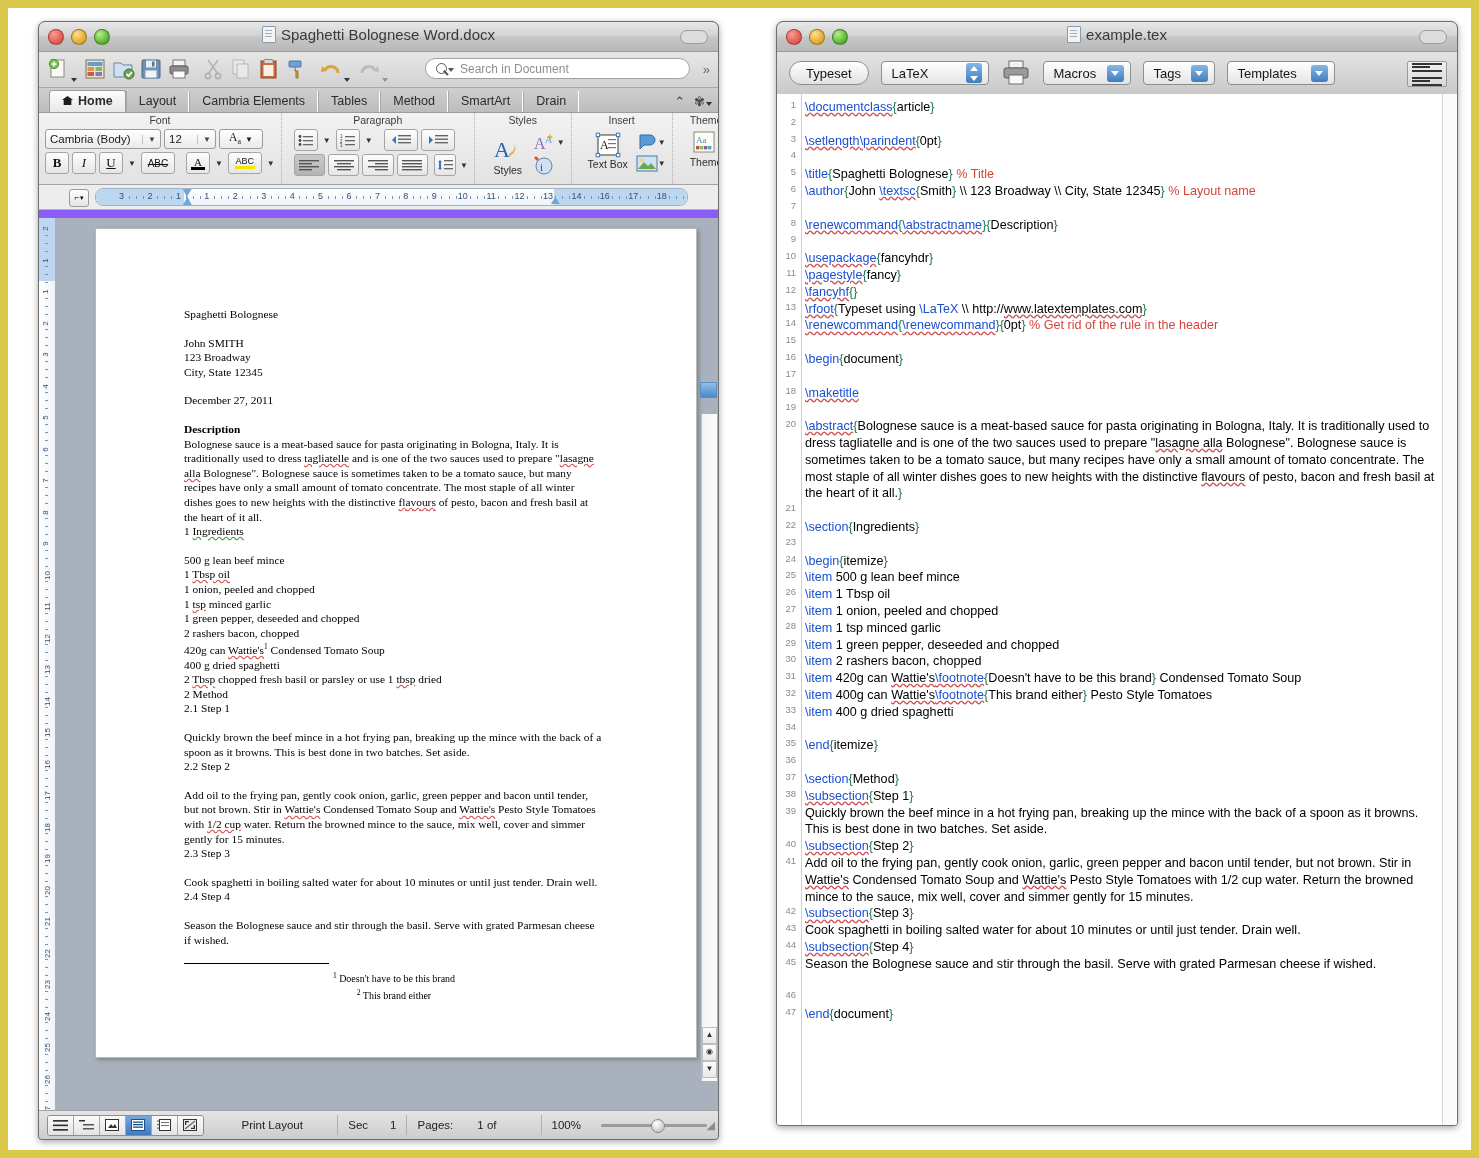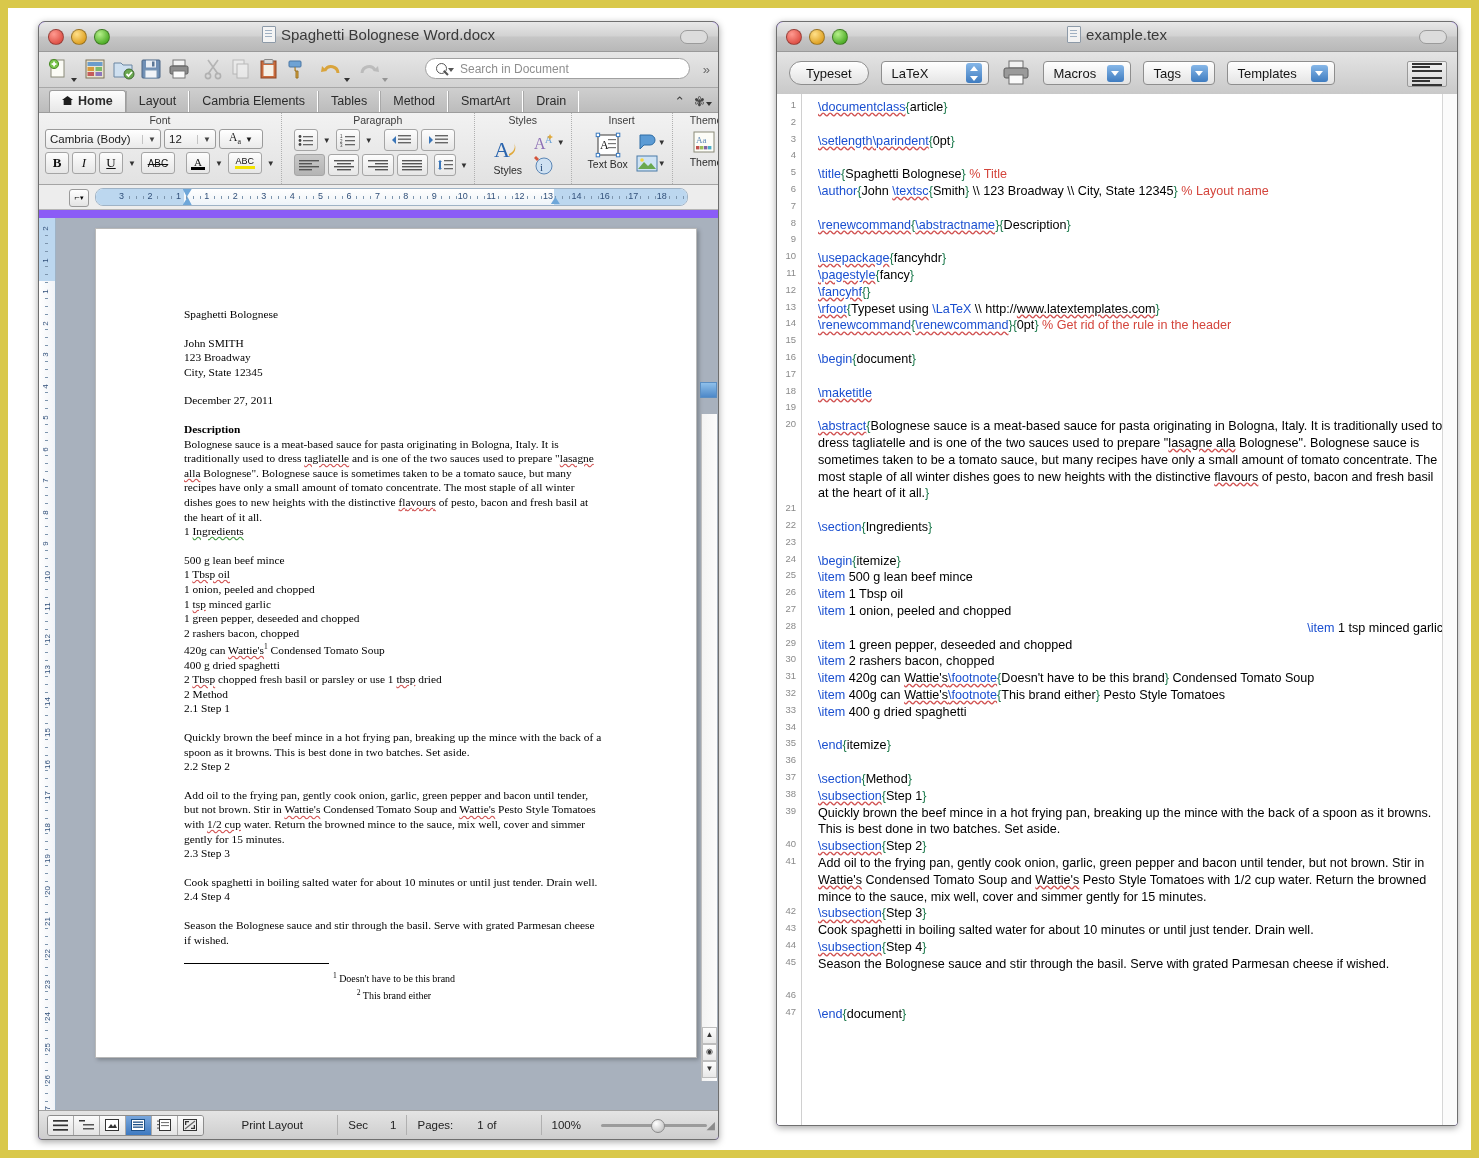--- a/index.html
+++ b/index.html
@@ -153,21 +153,21 @@
   .t-right u{display:block;height:2px;background:#333;}
   .t-right .half{width:60%;}
 
   .editor{position:absolute;left:0;right:0;top:72px;bottom:0;background:#fff;overflow:hidden;}
   .gutter{position:absolute;left:0;top:0;bottom:0;width:24px;background:#fff;
      border-right:1px solid #d0d0d0;}
   .code{position:absolute;left:28px;top:0;right:14px;bottom:0;
      font-family:"Liberation Sans", sans-serif;font-size:12.6px;color:#000;}
   .ln{position:absolute;right:0;width:24px;text-align:right;padding-right:5px;box-sizing:border-box;
       font-size:9.5px;color:#8a8a8a;font-family:"Liberation Sans", sans-serif;}
-  .cl{position:absolute;left:0;right:0;line-height:16.8px;white-space:pre-wrap;margin-left:13px;}
+  .cl{position:absolute;left:0;right:0;line-height:16.8px;white-space:pre-wrap;}
   .cmd{color:#1a4fd0;}
   .brc{color:#1d7a4d;}
   .cmt{color:#d4453c;}
   .tsq{text-decoration:underline;text-decoration-style:wavy;text-decoration-color:#d05050;}
   .t-vscroll{position:absolute;right:0;top:0;bottom:0;width:14px;background:#fbfbfb;
      border-left:1px solid #d6d6d6;}
 </style>
 </head>
 <body>
 
@@ -939,21 +939,21 @@
           <div class="cl" style="top: 290.6px;"><span class="cmd tsq">\maketitle</span></div>
           <div class="cl" style="top: 307.4px;"></div>
           <div class="cl" style="top: 324.2px;"><span class="cmd tsq">\abstract</span><span class="brc">{</span>Bolognese sauce is a meat-based sauce for pasta originating in Bologna, Italy. It is traditionally used to dress tagliatelle and is one of the two sauces used to prepare "<span class="tsq">lasagne alla</span> Bolognese". Bolognese sauce is sometimes taken to be a tomato sauce, but many recipes have only a small amount of tomato concentrate. The most staple of all winter dishes goes to new heights with the distinctive <span class="tsq">flavours</span> of pesto, bacon and fresh basil at the heart of it all.<span class="brc">}</span></div>
           <div class="cl" style="top: 408.2px;"></div>
           <div class="cl" style="top: 425px;"><span class="cmd">\section</span><span class="brc">{</span>Ingredients<span class="brc">}</span></div>
           <div class="cl" style="top: 441.8px;"></div>
           <div class="cl" style="top: 458.6px;"><span class="cmd">\begin</span><span class="brc">{</span>itemize<span class="brc">}</span></div>
           <div class="cl" style="top: 475.4px;"><span class="cmd">\item</span> 500 g lean beef mince</div>
           <div class="cl" style="top: 492.2px;"><span class="cmd">\item</span> 1 Tbsp oil</div>
           <div class="cl" style="top: 509px;"><span class="cmd">\item</span> 1 onion, peeled and chopped</div>
-          <div class="cl" style="top: 525.8px; text-align: right;"><span class="cmd">\item</span> 1 tsp minced garlic</div>
+          <div class="cl" style="top: 525.8px;"><span class="cmd">\item</span> 1 tsp minced garlic</div>
           <div class="cl" style="top: 542.6px;"><span class="cmd">\item</span> 1 green pepper, deseeded and chopped</div>
           <div class="cl" style="top: 559.4px;"><span class="cmd">\item</span> 2 rashers bacon, chopped</div>
           <div class="cl" style="top: 576.2px;"><span class="cmd">\item</span> 420g can <span class="tsq">Wattie's</span><span class="cmd tsq">\footnote</span><span class="brc">{</span>Doesn't have to be this brand<span class="brc">}</span> Condensed Tomato Soup</div>
           <div class="cl" style="top: 593px;"><span class="cmd">\item</span> 400g can <span class="tsq">Wattie's</span><span class="cmd tsq">\footnote</span><span class="brc">{</span>This brand either<span class="brc">}</span> Pesto Style Tomatoes</div>
           <div class="cl" style="top: 609.8px;"><span class="cmd">\item</span> 400 g dried spaghetti</div>
           <div class="cl" style="top: 643.4px;"><span class="cmd">\end</span><span class="brc">{</span>itemize<span class="brc">}</span></div>
           <div class="cl" style="top: 660.2px;"></div>
           <div class="cl" style="top: 677px;"><span class="cmd">\section</span><span class="brc">{</span>Method<span class="brc">}</span></div>
           <div class="cl" style="top: 693.8px;"><span class="cmd tsq">\subsection</span><span class="brc">{</span>Step 1<span class="brc">}</span></div>
           <div class="cl" style="top: 710.6px;">Quickly brown the beef mince in a hot frying pan, breaking up the mince with the back of a spoon as it browns. This is best done in two batches. Set aside.</div>

